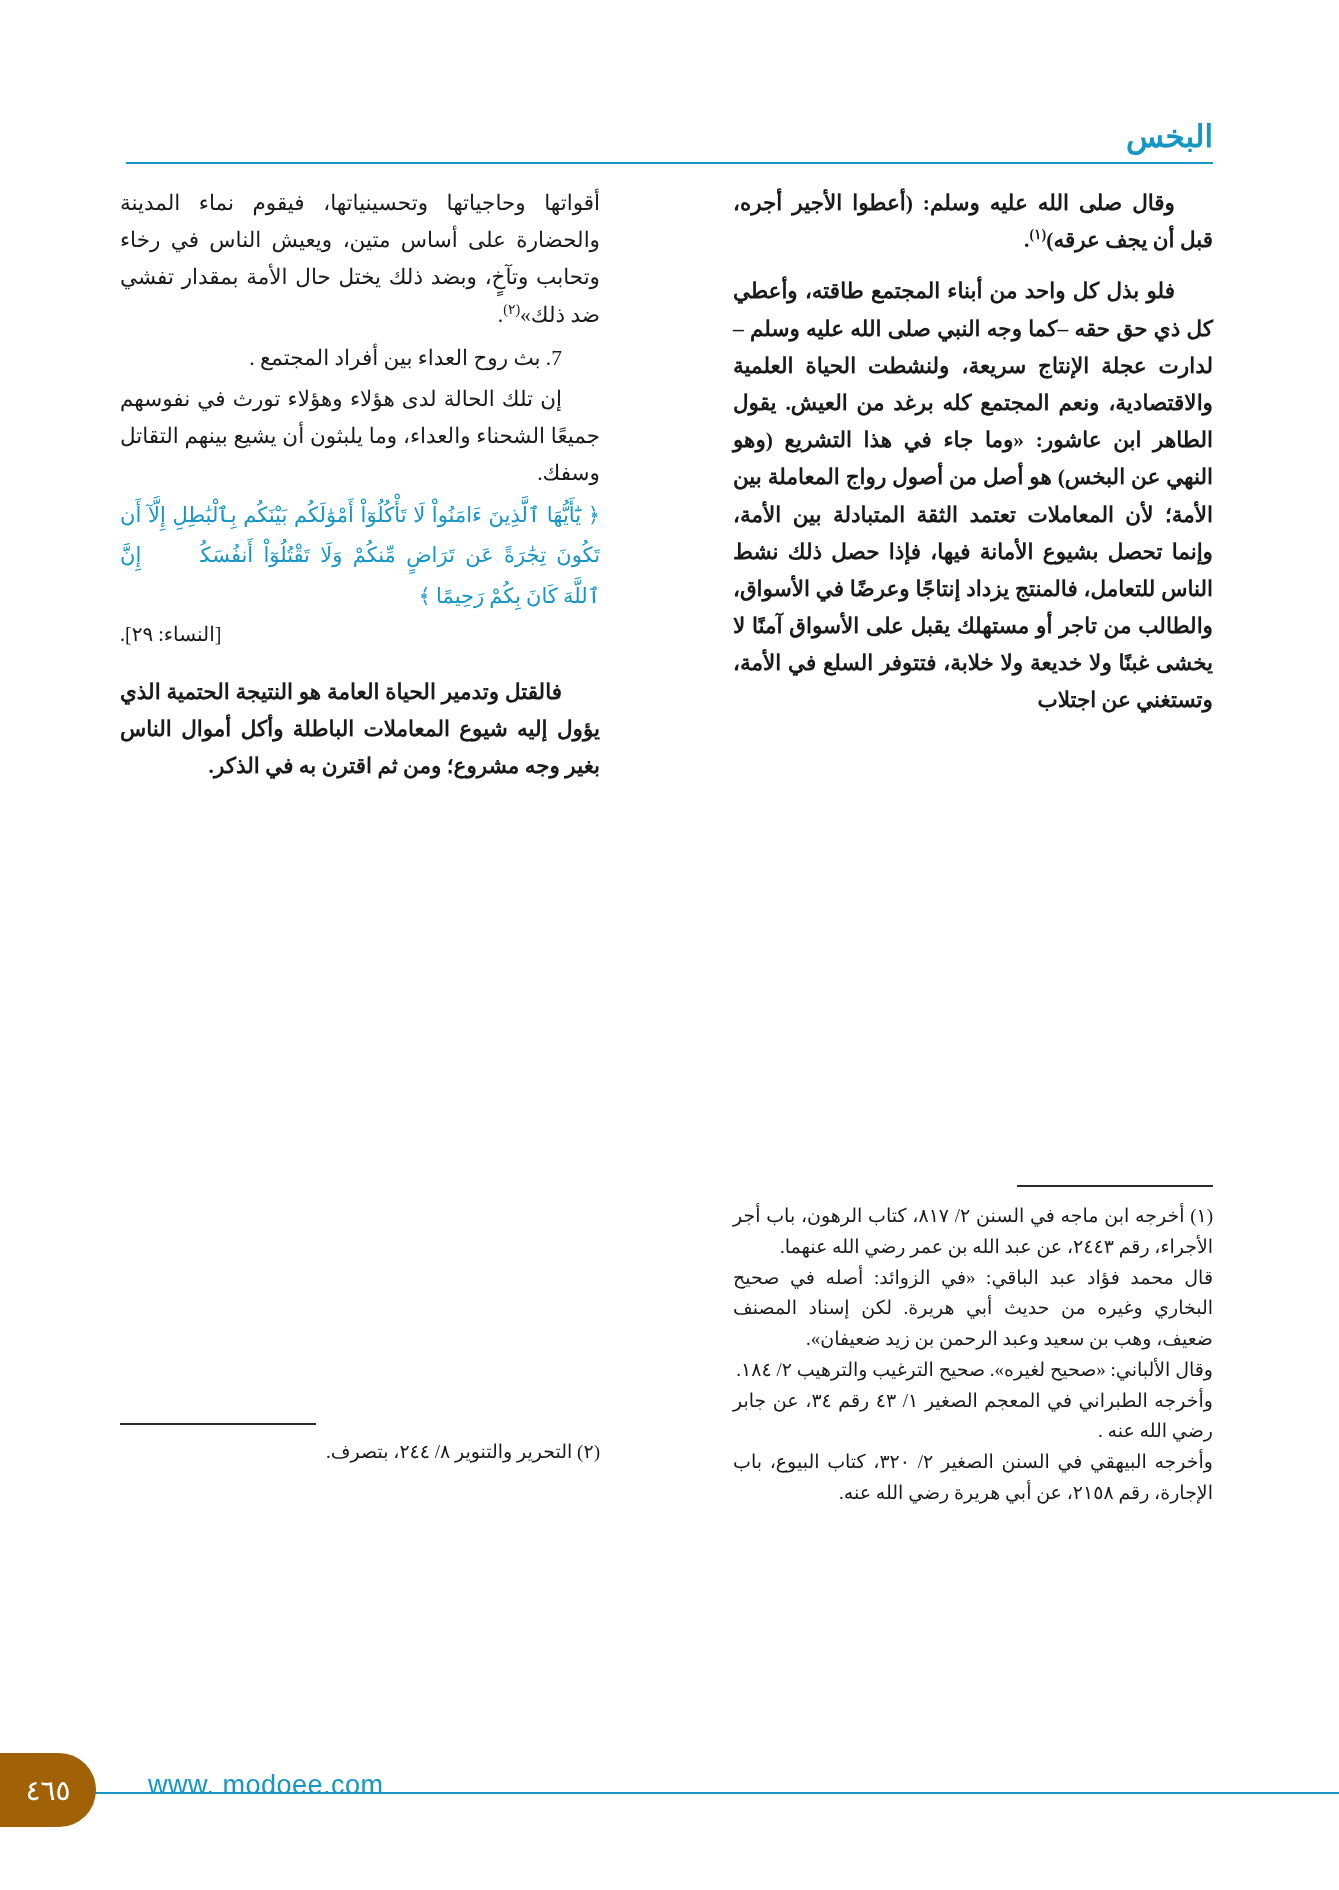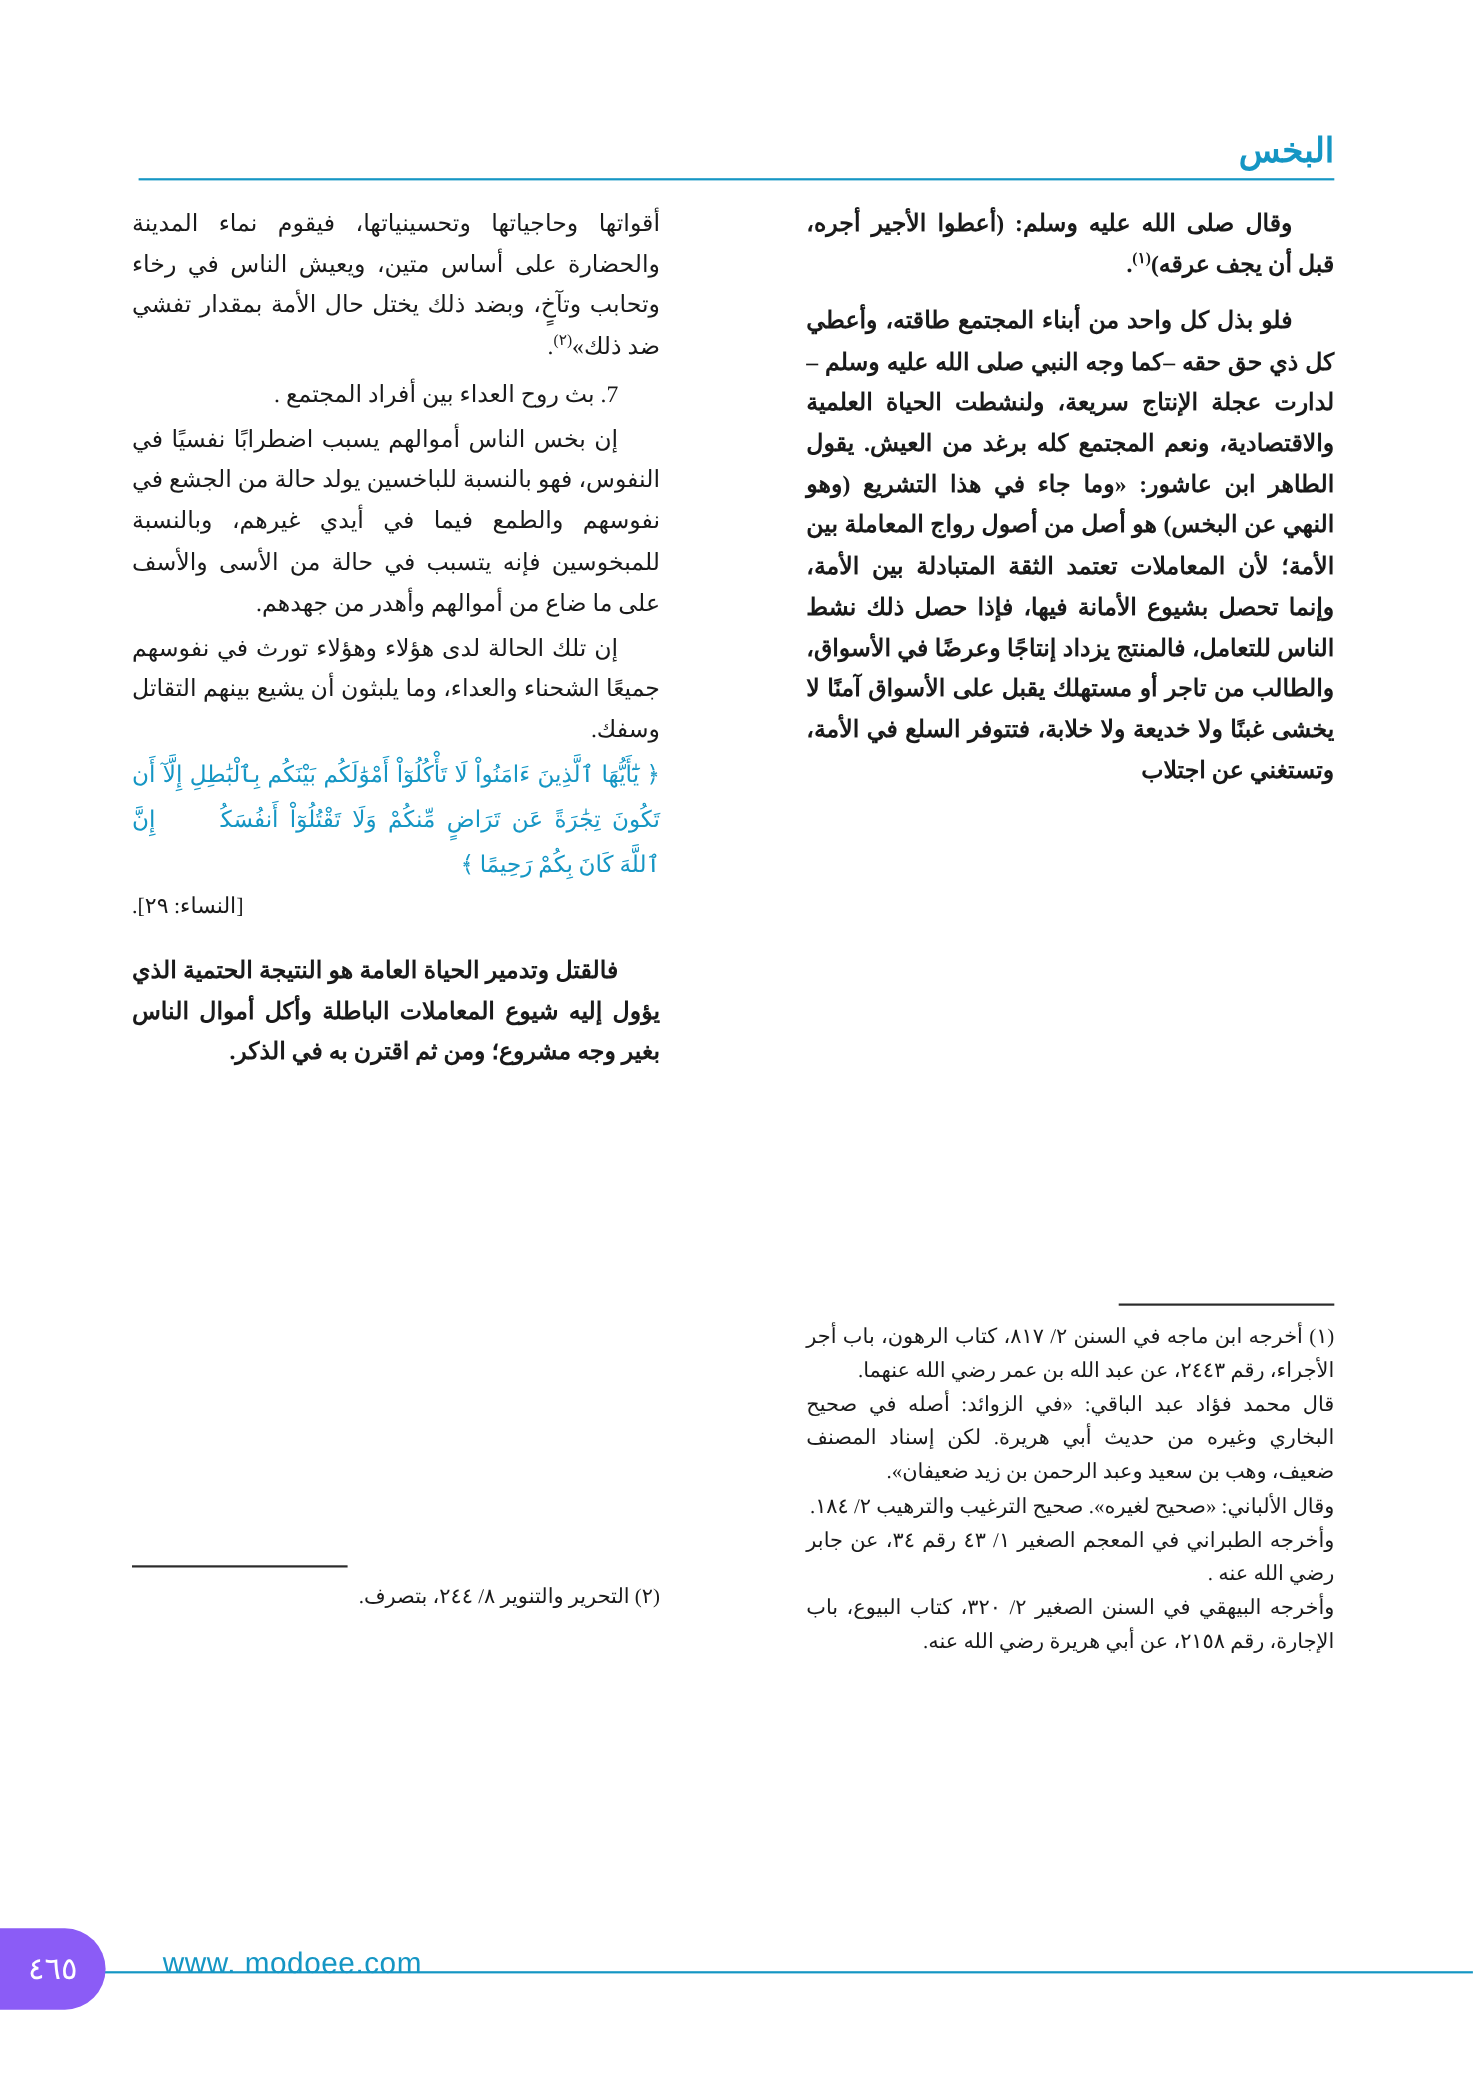--- a/index.html
+++ b/index.html
@@ -153,21 +153,21 @@
     top: 52px;
     height: 2px;
     background: #1596c4;
   }
   .page-number-box {
     position: absolute;
     left: 0;
     top: 13px;
     width: 96px;
     height: 74px;
-    background: #8b5cf6;
+    background: #a16207;
     border-radius: 0 40px 40px 0;
     color: #ffffff;
     font-size: 28px;
     display: flex;
     align-items: center;
     justify-content: center;
     letter-spacing: 1px;
   }
   .site-url {
     position: absolute;
@@ -201,21 +201,20 @@
         <p>قال محمد فؤاد عبد الباقي: «في الزوائد: أصله في صحيح البخاري وغيره من حديث أبي هريرة. لكن إسناد المصنف ضعيف، وهب بن سعيد وعبد الرحمن بن زيد ضعيفان».</p>
         <p>وقال الألباني: «صحيح لغيره».  صحيح الترغيب والترهيب ٢/ ١٨٤.</p>
         <p>وأخرجه الطبراني في المعجم الصغير ١/ ٤٣ رقم ٣٤، عن جابر رضي الله عنه .</p>
         <p>وأخرجه البيهقي في السنن الصغير ٢/ ٣٢٠، كتاب البيوع، باب الإجارة، رقم ٢١٥٨، عن أبي هريرة رضي الله عنه.</p>
       </div>
     </div>
 
     <div class="col col-left">
       <p><span>أقواتها وحاجياتها وتحسينياتها، فيقوم نماء المدينة والحضارة على أساس متين، ويعيش الناس في رخاء وتحابب وتآخٍ، وبضد ذلك يختل حال الأمة بمقدار تفشي ضد ذلك»</span><span class="sup">(٢)</span>.</p>
       <p class="indent" style="margin-top:6px">7. بث روح العداء بين أفراد المجتمع .</p>
-      <p class="indent" style="margin-top:4px">إن بخس الناس أموالهم يسبب اضطرابًا نفسيًا في النفوس، فهو بالنسبة للباخسين يولد حالة من الجشع في نفوسهم والطمع فيما في أيدي غيرهم، وبالنسبة للمبخوسين فإنه يتسبب في حالة من الأسى والأسف على ما ضاع من أموالهم وأهدر من جهدهم.</p>
       <p class="indent" style="margin-top:4px">إن تلك الحالة لدى هؤلاء وهؤلاء تورث في نفوسهم جميعًا الشحناء والعداء، وما يلبثون أن يشيع بينهم التقاتل وسفك.</p>
 
       <p class="quran" style="margin-top:2px">﴿ يَٰٓأَيُّهَا ٱلَّذِينَ ءَامَنُواْ لَا تَأْكُلُوٓاْ أَمْوَٰلَكُم بَيْنَكُم بِٱلْبَٰطِلِ إِلَّآ أَن تَكُونَ تِجَٰرَةً عَن تَرَاضٍ مِّنكُمْ وَلَا تَقْتُلُوٓاْ أَنفُسَكُمْۚ إِنَّ ٱللَّهَ كَانَ بِكُمْ رَحِيمًا ﴾</p>
       <p class="quran-ref" style="text-align:left">[النساء: ٢٩].</p>
 
       <p class="bold indent" style="margin-top:22px">فالقتل وتدمير الحياة العامة هو النتيجة الحتمية الذي يؤول إليه شيوع المعاملات الباطلة وأكل أموال الناس بغير وجه مشروع؛ ومن ثم اقترن به في الذكر.</p>
 
       <div class="footnote-sep-left"></div>
       <div class="footnotes-left">
         <p>(٢)  التحرير والتنوير ٨/ ٢٤٤، بتصرف.</p>

